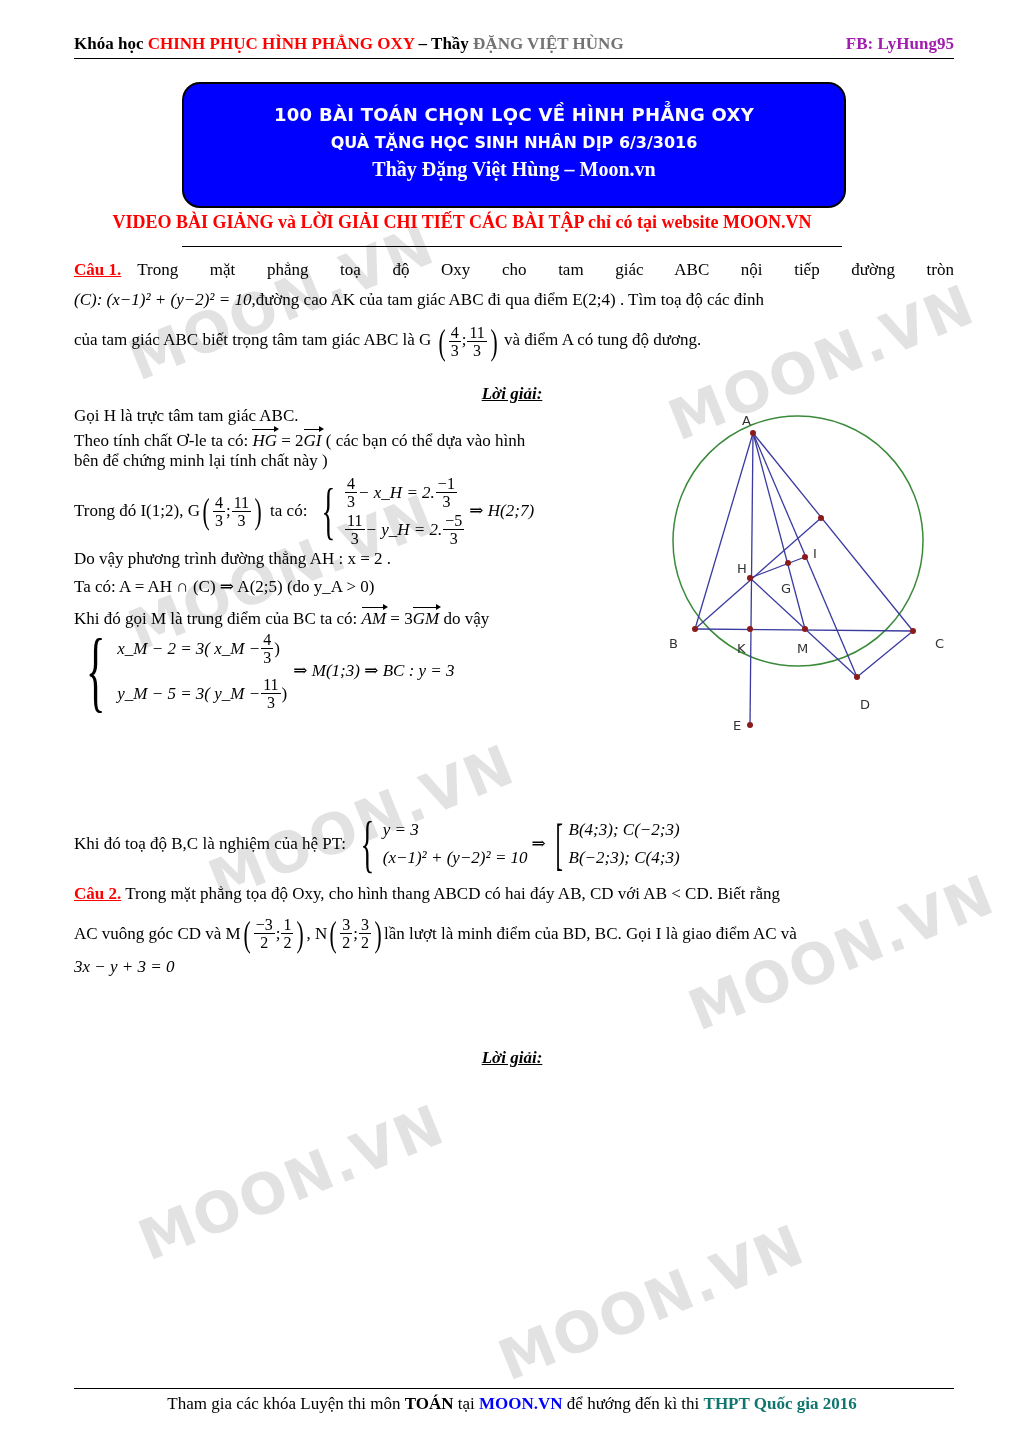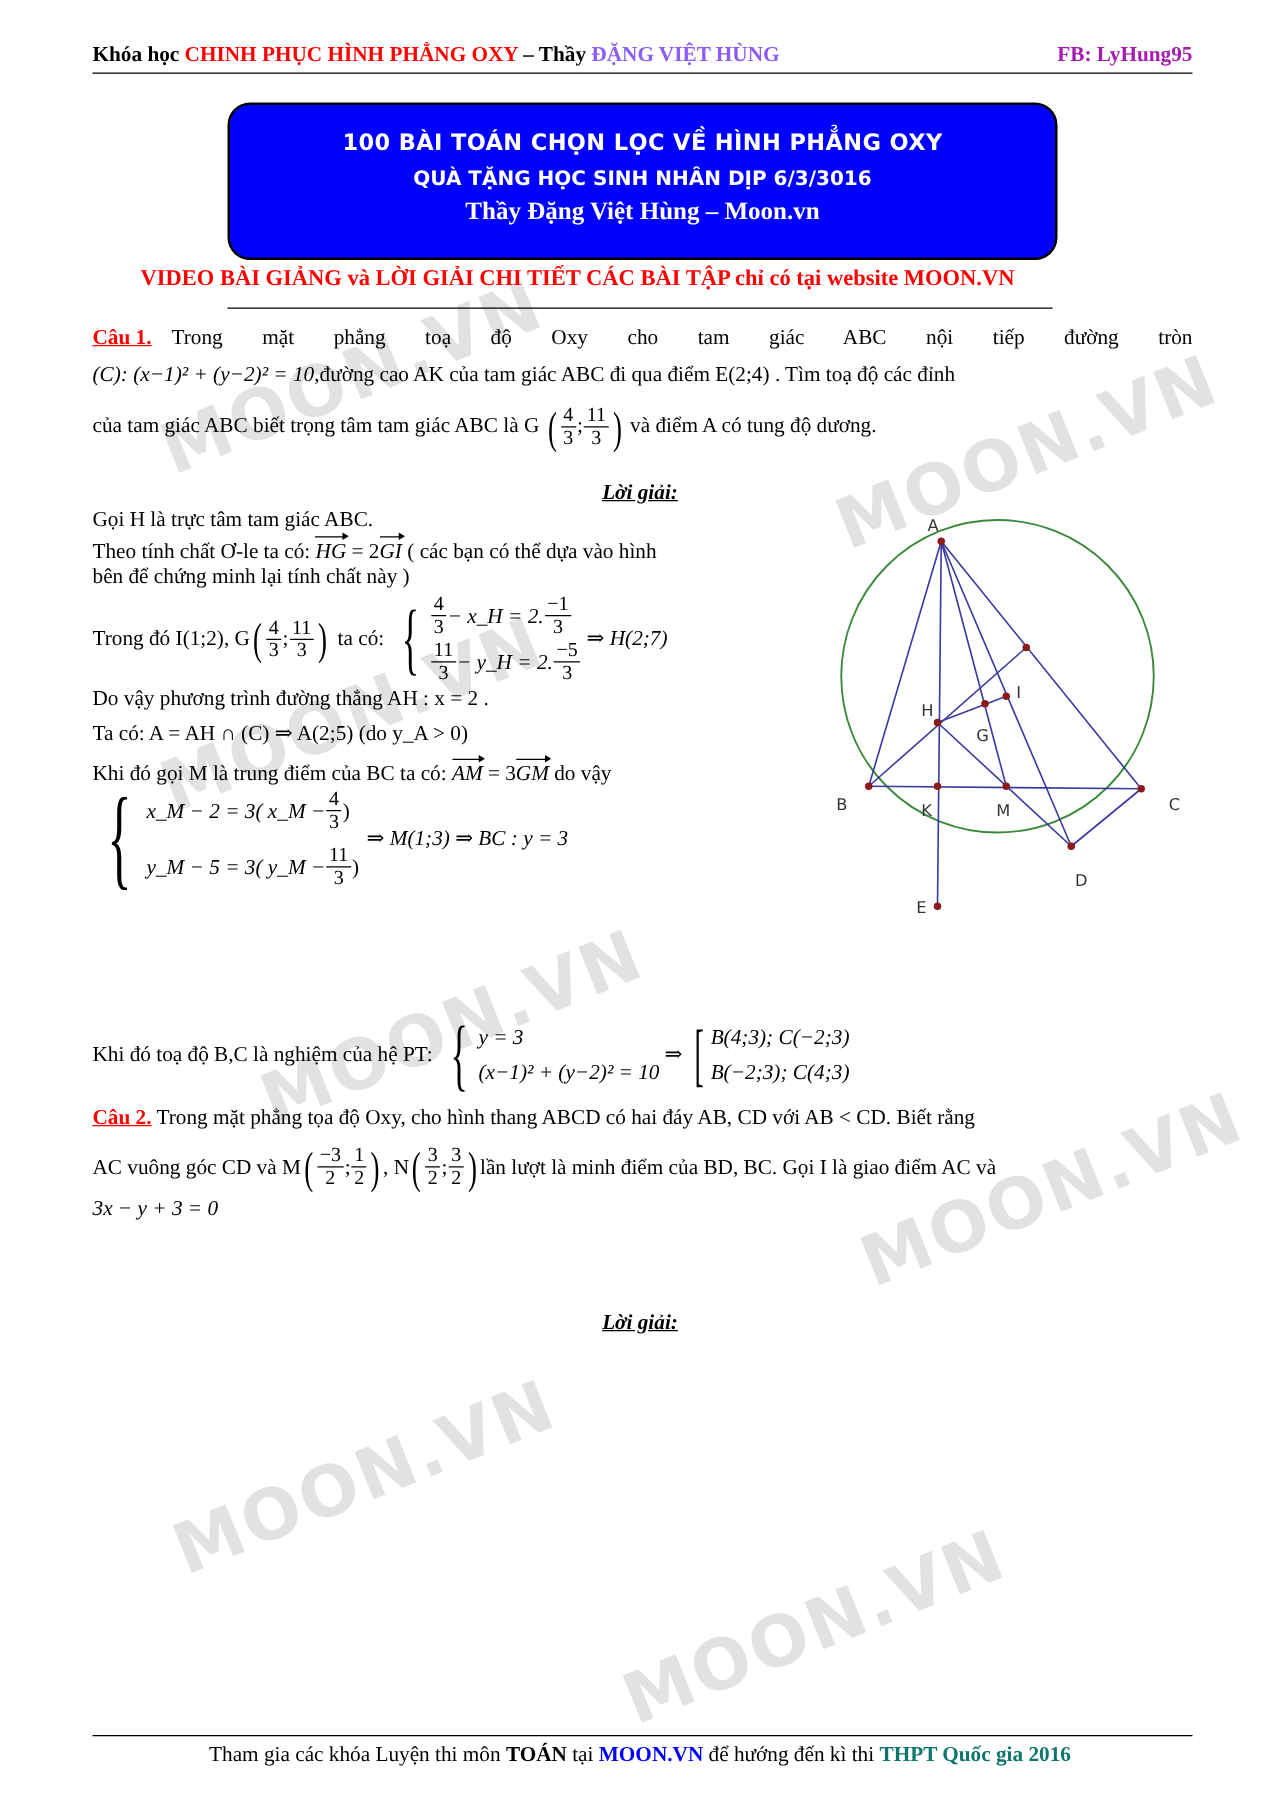--- a/index.html
+++ b/index.html
@@ -1,21 +1,21 @@
 <!DOCTYPE html>
 <html><head>
 <meta charset="utf-8">
 <style>
   html, body { margin: 0; padding: 0; background: #ffffff; }
   body { width: 1024px; height: 1449px; position: relative; overflow: hidden;
          font-family: "Liberation Serif", "DejaVu Serif", serif; color: #000; }
   .abs { position: absolute; }
   .hdr { top: 34px; left: 74px; width: 880px; height: 24px; font-size: 17px; font-weight: bold; }
   .hdr .red { color: #ff0000; }
-  .hdr .blue { color: #8b5cf6; }
+  .hdr .blue { color: #737373; }
   .hdr-right { position: absolute; right: 0; top: 0; color: #a21caf; }
   .hdr-rule { top: 58px; left: 74px; width: 880px; height: 1px; background: #000; }
 
   .banner { top: 82px; left: 182px; width: 660px; height: 122px; background: #0000ff;
             border: 2px solid #000; border-radius: 18px; color: #fff; text-align: center; }
   .banner .t1 { font-family: "DejaVu Sans", sans-serif; font-weight: bold; font-size: 18px; margin-top: 20px; letter-spacing: 0.3px; }
   .banner .t2 { font-family: "DejaVu Sans", sans-serif; font-weight: bold; font-size: 16px; margin-top: 8px; }
   .banner .t3 { font-family: "Liberation Serif", serif; font-weight: bold; font-size: 20px; margin-top: 6px; }
 
   .video { top: 212px; left: 0; width: 924px; text-align: center; color: #ff0000; font-weight: bold; font-size: 18px; }

